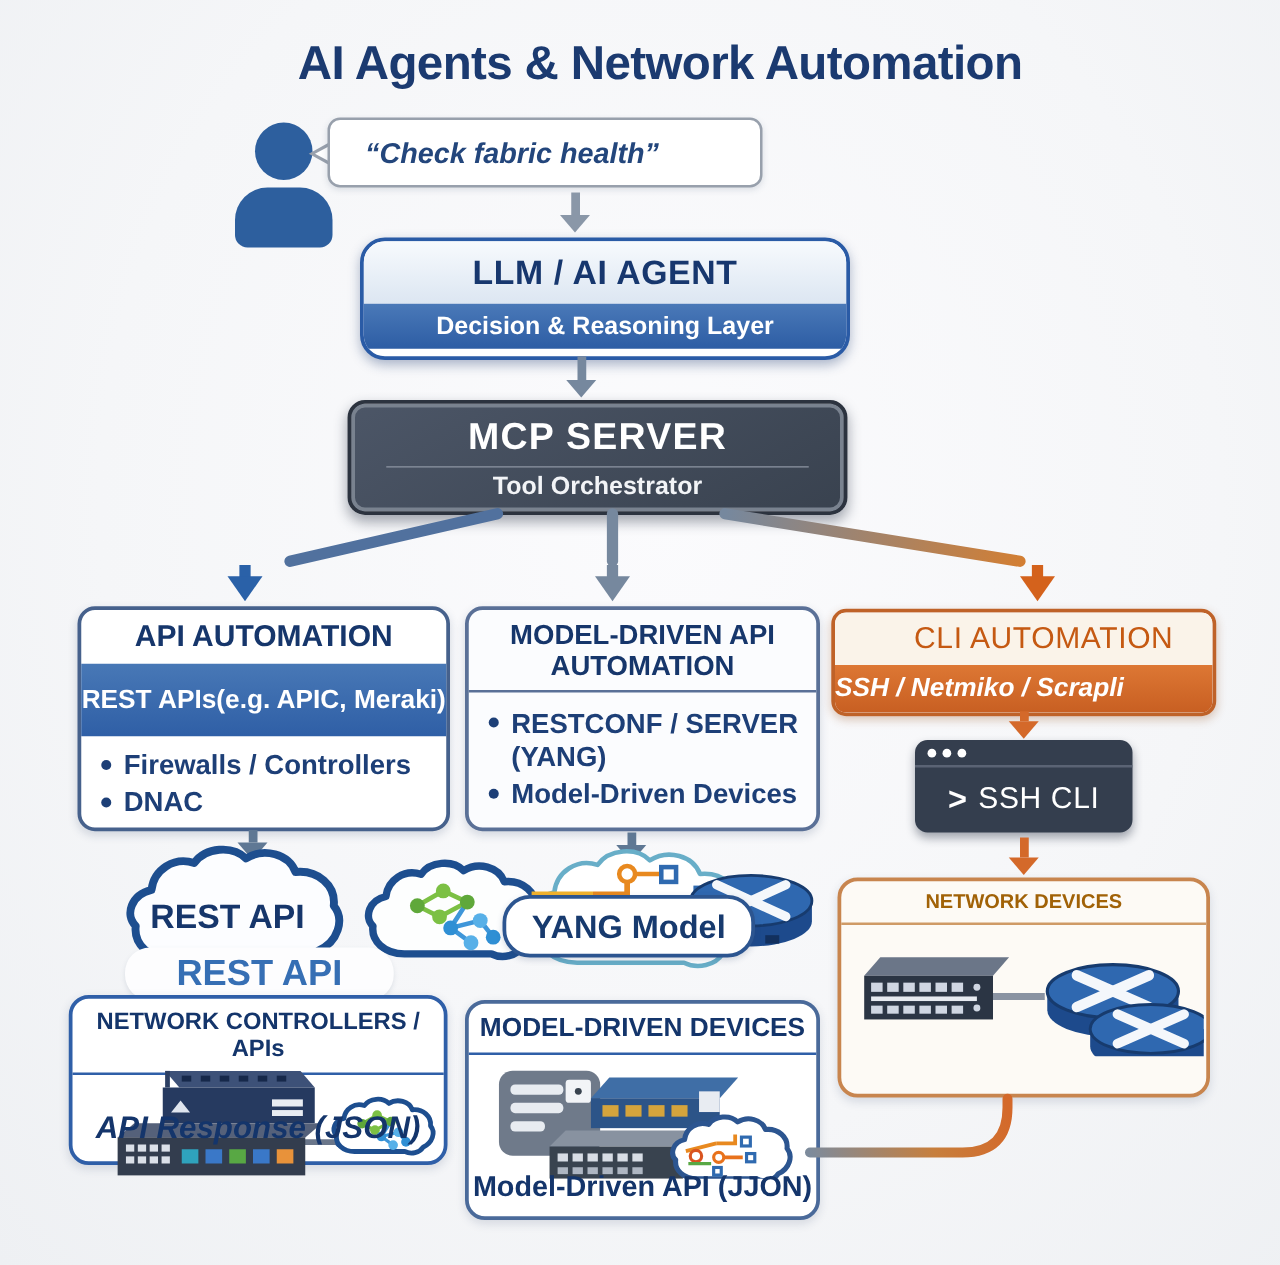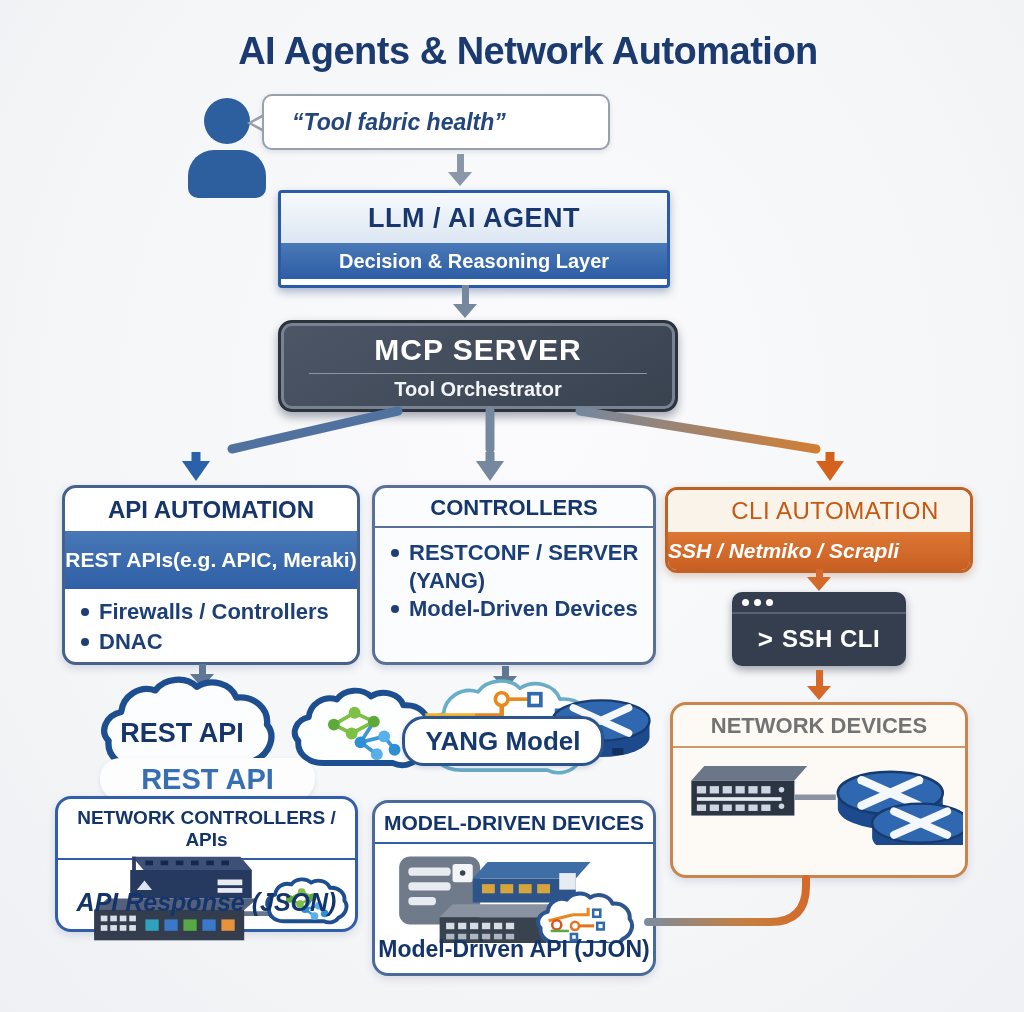--- a/index.html
+++ b/index.html
@@ -25,21 +25,21 @@
   .bubble-tail-border{left:247px;top:113px;width:0;height:0;border-top:10px solid transparent;
           border-bottom:10px solid transparent;border-right:18px solid #98a0ac;}
   .bubble-tail{left:252px;top:115px;width:0;height:0;border-top:8px solid transparent;
           border-bottom:8px solid transparent;border-right:15px solid #ffffff;}
   
   .varrow{display:flex;flex-direction:column;align-items:center;}
   .varrow .stem{width:7px;background:currentColor;flex:1;}
   .varrow .head{width:0;height:0;border-left:12px solid transparent;border-right:12px solid transparent;
                 border-top:14px solid currentColor;}
   
-  .llm{left:278px;top:190px;width:386px;height:92px;border:3px solid #2a5ba6;border-radius:4px;
+  .llm{left:288px;top:190px;width:386px;height:92px;border:3px solid #2a5ba6;border-radius:20px;
        overflow:hidden;box-shadow:0 4px 9px rgba(25,55,110,.35);background:#fff;text-align:right;}
   .llm-top{height:50px;background:linear-gradient(#f7fafd,#dce6f2);display:flex;align-items:center;justify-content:center;}
   .llm-top span{font-size:27px;font-weight:800;color:#17376e;letter-spacing:.5px;}
   .llm-band{height:36px;background:linear-gradient(#4a79b8,#2d5da4);display:flex;align-items:center;justify-content:center;}
   .llm-band span{font-size:20px;font-weight:700;color:#ffffff;}
   
   .mcp{left:278px;top:320px;width:400px;height:92px;border-radius:14px;
        background:linear-gradient(150deg,#4c5667,#39424f);border:3px solid #2c333f;
        box-shadow:inset 0 0 0 3px #79828f, 0 5px 10px rgba(30,40,60,.4);
        display:flex;flex-direction:column;align-items:center;box-sizing:border-box;}
@@ -66,38 +66,38 @@
   .cli-top span{font-size:24px;font-weight:400;color:#c55912;letter-spacing:.5px;margin-left:32px;}
   .cli-band{height:38px;background:linear-gradient(#dd7734,#c85f22);display:flex;align-items:center;justify-content:flex-start;}
   .cli-band span{font-size:21px;font-weight:700;font-style:italic;color:#fff;}
   
   .terminal{left:732px;top:592px;width:174px;height:74px;background:#343e4e;border-radius:10px;
             box-shadow:0 4px 8px rgba(30,40,60,.4);overflow:hidden;}
   .term-bar{height:20px;display:flex;align-items:center;padding-left:10px;border-bottom:2px solid #5a6374;}
   .term-dot{width:7px;height:7px;border-radius:50%;background:#ffffff;margin-right:5px;}
   .term-body{height:50px;display:flex;align-items:center;justify-content:center;}
   .term-prompt{color:#fff;font-size:26px;font-weight:900;margin-right:9px;}
-  .term-label{color:#fff;font-size:24px;font-weight:700;letter-spacing:.5px;}
+  .term-label{color:#fff;font-size:24px;font-weight:400;letter-spacing:.5px;}
   
   .cloud-label{font-weight:800;color:#16366b;}
   .rest-caption{left:100px;top:758px;width:215px;height:42px;background:#fdfdfe;border-radius:20px;
                 display:flex;align-items:center;justify-content:center;box-shadow:0 2px 4px rgba(80,100,130,.15);}
   .rest-caption span{font-size:29px;font-weight:800;color:#366fb4;}
   .yang-bubble{left:402px;top:716px;width:196px;height:44px;background:#ffffff;border:3px solid #2c5590;
                border-radius:22px;display:flex;align-items:center;justify-content:center;
                box-shadow:0 2px 5px rgba(50,70,110,.2);}
   .yang-bubble span{font-size:26px;font-weight:800;color:#173a6e;}
   .stripe{height:4px;background:#3b5a85;border-radius:2px;}
   
   .bot-box{background:#ffffff;border-radius:16px;box-sizing:border-box;box-shadow:0 3px 8px rgba(40,60,100,.15);}
   .ctrl-box{left:55px;top:796px;width:303px;height:136px;border:3px solid #2f5fa8;}
   .mdd-box{left:372px;top:800px;width:284px;height:176px;border:3px solid #4a6a9a;}
   .nd-box{left:670px;top:702px;width:298px;height:176px;border:3px solid #c8854e;background:#fdfaf5;}
   .bot-header{margin-top:8px;text-align:center;font-size:20px;font-weight:800;color:#14356b;}
-  .nd-header{color:#737373;font-size:22px;}
+  .nd-header{color:#a16207;font-size:16px;}
   .bot-div{height:2px;margin-top:7px;}
   .blue-div{background:#2f5fa8;}
   .orange-div{background:#cf9a66;}
   .bot-caption{position:absolute;left:0;right:0;text-align:center;font-size:24px;font-weight:800;color:#14356b;}
   .italic{font-style:italic;}
   svg{display:block;}
 </style>
 </head>
 <body>
 
@@ -105,21 +105,21 @@
 
   <div class="abs title">AI Agents &amp; Network Automation</div>
 
   <div class="abs person">
     <div class="p-head"></div>
     <div class="p-body"></div>
   </div>
   <div class="abs bubble-tail-border"></div>
   <div class="abs bubble-tail"></div>
   <div class="abs bubble">
-    <span class="quote">“Tool fabric health”</span>
+    <span class="quote">“Check fabric health”</span>
   </div>
 
   <div class="abs varrow" style="left:448px;top:154px;height:32px;color:#8a97a8;">
     <div class="stem"></div>
       <div class="head"></div>
   </div>
 
   <div class="abs llm">
     <div class="llm-top">
         <span>LLM / AI AGENT</span>
@@ -179,21 +179,22 @@
       </div>
       <div class="b-line">
         <span class="b-dot"></span>
         <span>DNAC</span>
       </div>
     </div>
   </div>
 
   <div class="abs colbox model-box">
     <div class="model-header">
-      <div>CONTROLLERS</div>
+      <div>MODEL-DRIVEN API</div>
+      <div>AUTOMATION</div>
     </div>
     <div class="model-div"></div>
     <div class="bullets" style="padding-top:10px;">
       <div class="b-line">
         <span class="b-dot"></span>
         <span>RESTCONF / SERVER</span>
       </div>
       <div class="b-sub">(YANG)</div>
       <div class="b-line" style="font-weight:600;">
         <span class="b-dot"></span>

